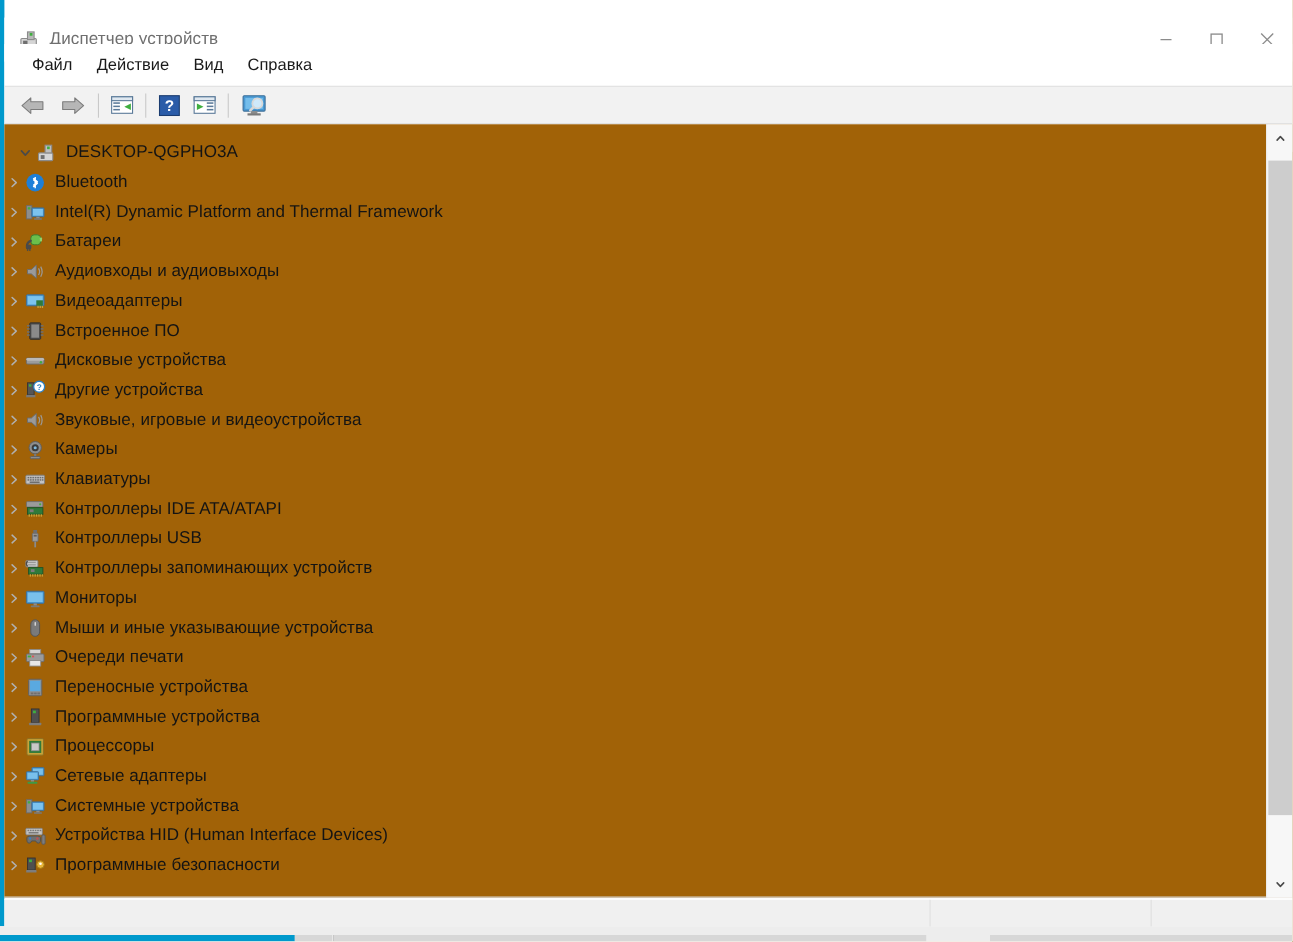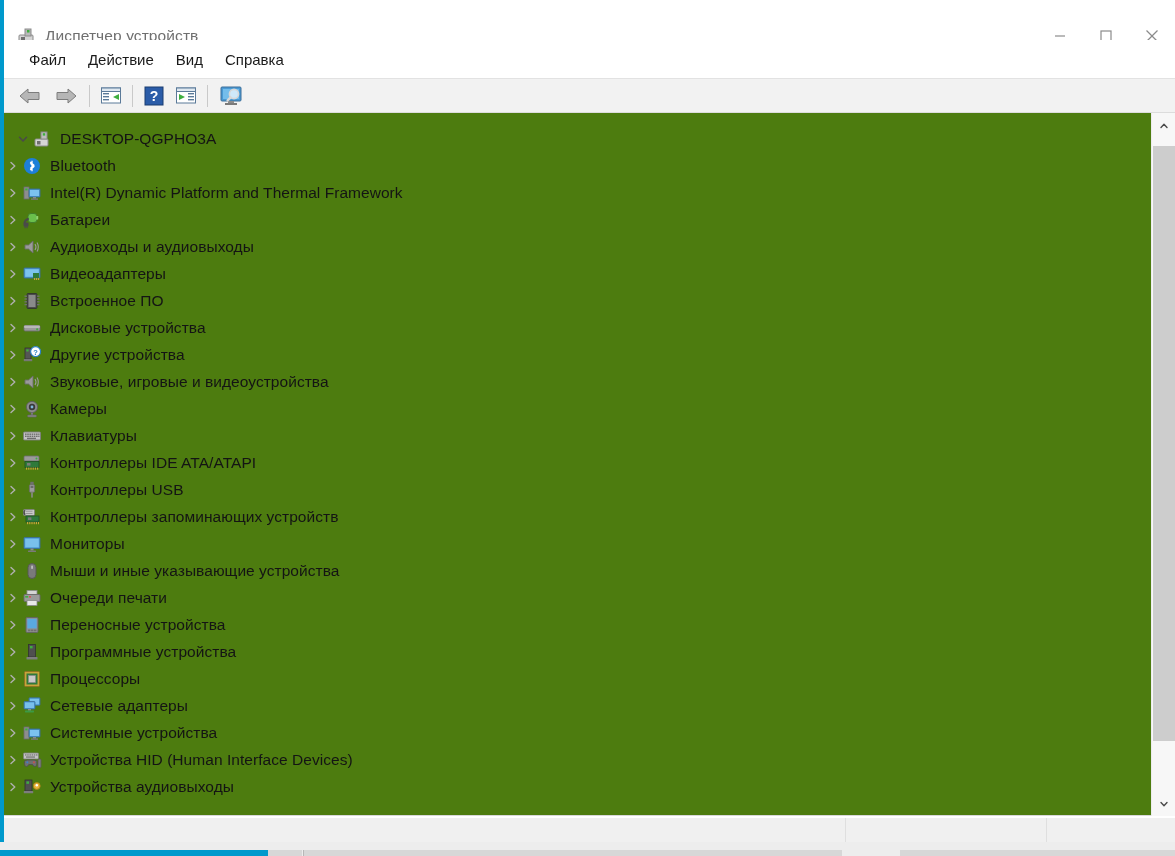--- a/index.html
+++ b/index.html
@@ -103,21 +103,21 @@
     width: 1px; height: 22px;
     background: #c9c9c9;
     margin: 0 5px;
   }
 
   
   .treewrap {
     position: absolute;
     left: 4px; top: 113px;
     width: 1171px; height: 703px;
-    background: #4d7c0f;
+    background: #a16207;
     border-bottom: 1px solid #d8d8d8;
     overflow: hidden;
   }
   .tree {
     position: absolute;
     left: 0; top: 0;
     width: 1146px;
     padding-top: 12px;
   }
   .row {
@@ -786,21 +786,21 @@
           </span>
         <span class="ico">
           <svg width="20" height="20" viewBox="0 0 20 20">
             <rect x="3" y="3" width="7" height="11" fill="#4f4f4f" stroke="#313131" stroke-width="0.8"></rect>
             <rect x="4.4" y="4.4" width="2.6" height="2.4" fill="#3fae3f"></rect>
             <rect x="1.8" y="14" width="9.4" height="2.2" rx="0.5" fill="#7d7d7d"></rect>
             <circle cx="14.8" cy="9" r="3.4" fill="#e8b53a" stroke="#a87f16" stroke-width="0.9"></circle>
             <circle cx="14.8" cy="8.2" r="1.2" fill="#ffffff"></circle>
           </svg>
         </span>
-        <span class="label">Устройства аудиовыходы</span>
+        <span class="label">Программные безопасности</span>
       </div>
 
     </div>
   </div>
 
   <div class="vscroll">
     <div class="vs-arrow up">
       <svg width="10" height="10" viewBox="0 0 10 10">
           <path d="M2 6.4 L5 3.2 L8 6.4" fill="none" stroke="#4a4a4a" stroke-width="1.4" stroke-linecap="round" stroke-linejoin="round"></path>
         </svg>

